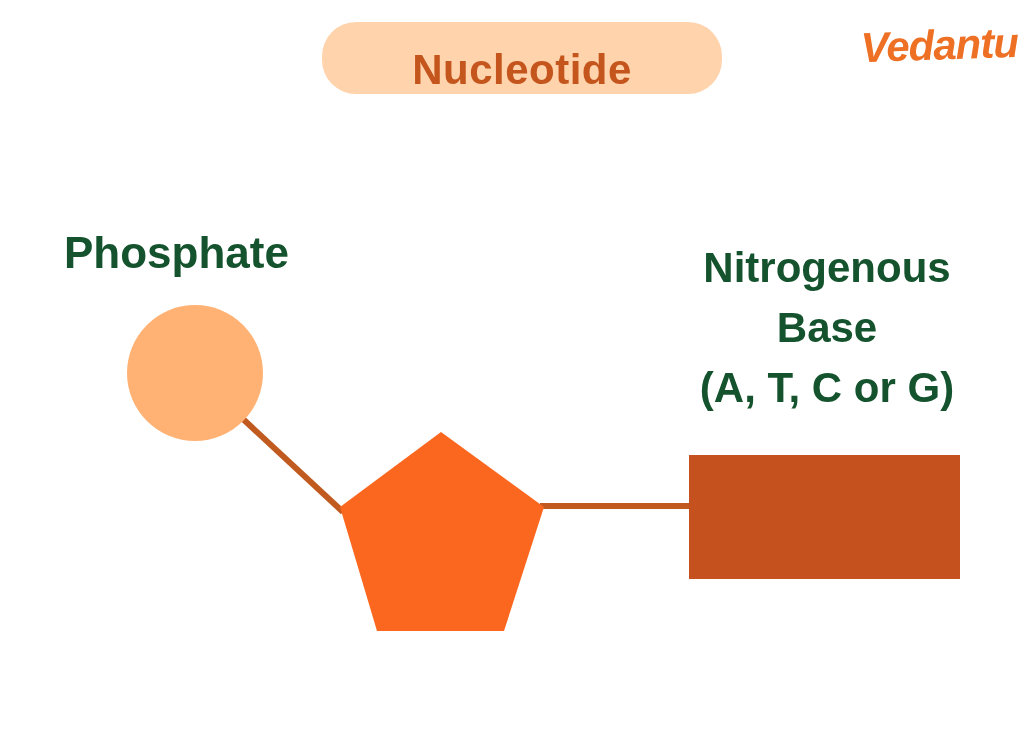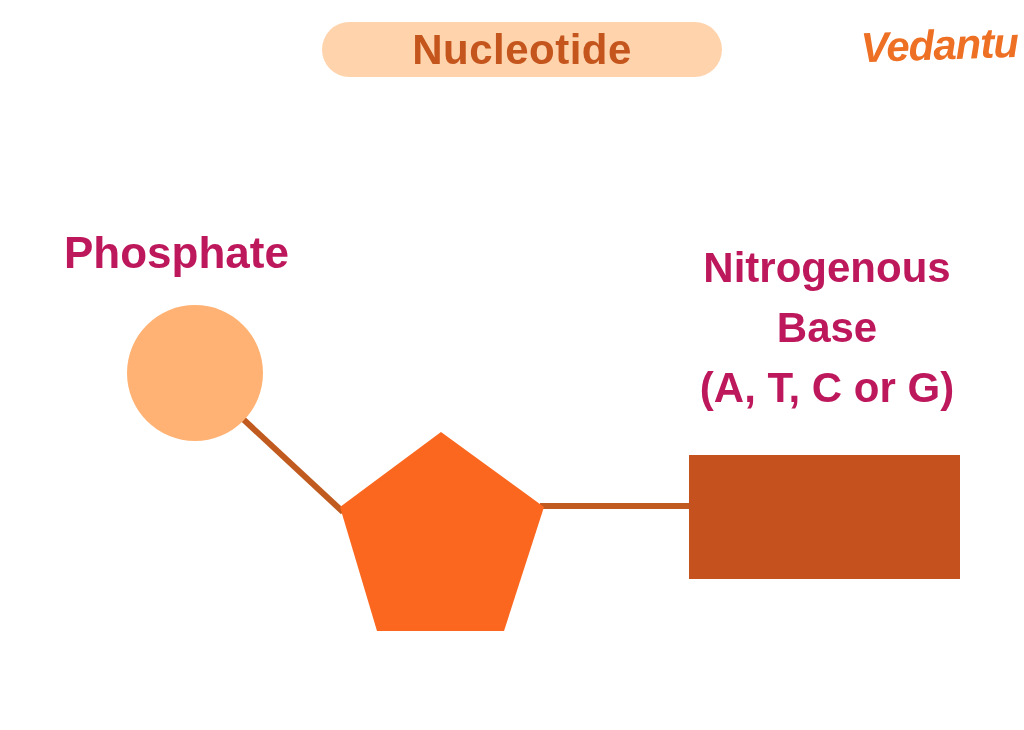--- a/index.html
+++ b/index.html
@@ -20,25 +20,25 @@
     left: 0;
     top: 0;
     width: 1024px;
     height: 730px;
   }
   .title-pill {
     position: absolute;
     left: 322px;
     top: 22px;
     width: 400px;
-    height: 55px;
+    height: 72px;
     background: #FFD3AC;
     border-radius: 34px;
     display: flex;
-    align-items: center;
+    align-items: flex-end;
     justify-content: center;
   }
   .title-pill span {
     font-size: 42px;
     font-weight: bold;
     color: #C4551C;
     letter-spacing: 0.5px;
   }
   .brand {
     position: absolute;
@@ -50,21 +50,21 @@
     font-weight: bold;
     font-style: italic;
     color: #EE7024;
     transform: rotate(-2deg);
     letter-spacing: -1px;
     text-align: right;
   }
   .label {
     position: absolute;
     font-weight: bold;
-    color: #be185d;
+    color: #14532d;
     font-size: 44px;
     white-space: nowrap;
   }
   .label-phosphate {
     left: 64px;
     top: 228px;
   }
   .label-base {
     left: 827px;
     top: 238px;

